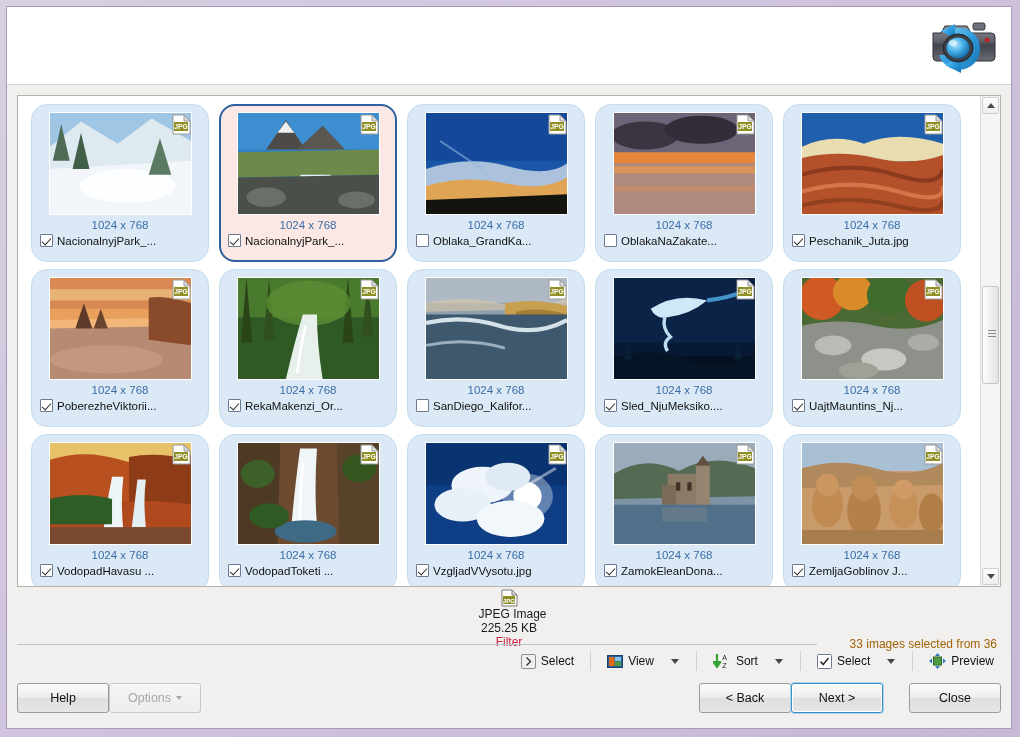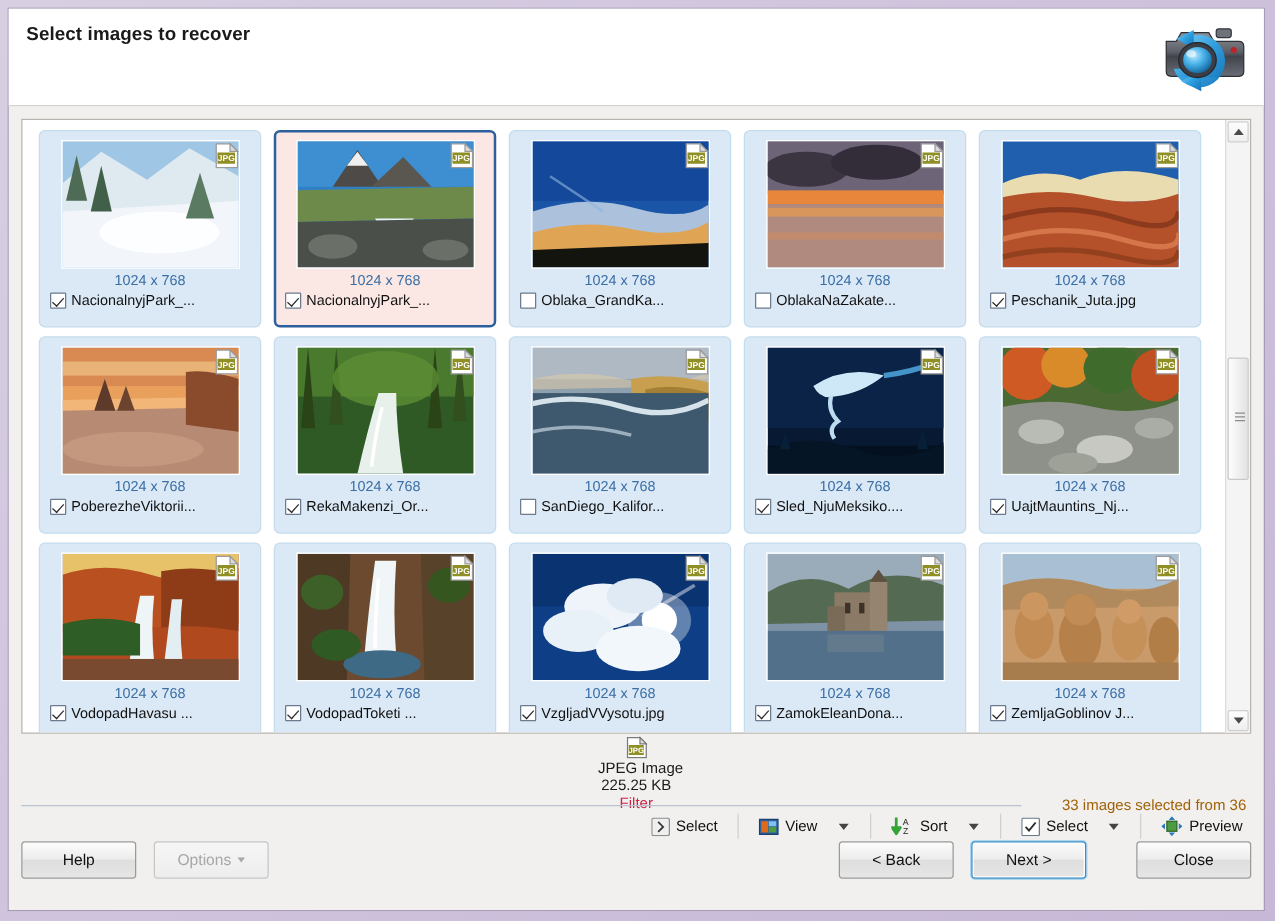--- a/index.html
+++ b/index.html
@@ -49,21 +49,21 @@
     position:absolute; left:0; top:0; right:20px; bottom:0;
     overflow:hidden; padding:8px 0 0 8px;
   }
   #thumb-grid {
     display:flex; flex-wrap:wrap;
   }
 
   
   .tile {
     width:178px; height:158px; margin:0 5px 7px 5px;
-    border:1px solid #c4dcec; border-radius:5px;
+    border:1px solid #c4dcec; border-radius:16px;
     background:#dbe9f6;
     position:relative; padding:7px 6px 0 6px;
     cursor:default;
   }
   .tile.selected {
     border:2px solid #2c5f9e; background:#fbe7e4;
     padding:6px 5px 0 5px;
   }
   .thumb-wrap {
     position:relative; width:100%; height:103px;
@@ -149,22 +149,22 @@
 
   
   #count-row {
     position:absolute; left:10px; right:14px; bottom:72px; height:24px;
     display:flex; align-items:center;
   }
   #count-rule { flex:1; height:1px; background:#b9c3cf; margin-right:14px; }
   #count-text { font-size:12px; color:#a16207; white-space:nowrap;margin-left:19px; }
 
   #buttonbar {
-    position:absolute; left:10px; right:10px; bottom:17px; height:46px;
-    display:flex; align-items:center; gap:14px;
+    position:absolute; left:10px; right:10px; bottom:7px; height:46px;
+    display:flex; align-items:center; gap:0;
   }
   .btn {
     height:30px; min-width:92px; padding:0 12px;
     font-family:"Liberation Sans", sans-serif; font-size:12.5px; color:#111;
     background:linear-gradient(#fcfcfc,#ececec 48%,#dedede 50%,#e6e6e6);
     border:1px solid #9a9a9a; border-radius:3px;
     display:flex; align-items:center; justify-content:center; gap:5px;
     cursor:default;
   }
   .btn.disabled { color:#a7a7a7; background:linear-gradient(#f6f6f6,#ededed); border-color:#c6c6c6;align-items:center; }
@@ -179,21 +179,20 @@
     border-top:4.5px solid currentColor;
   }
 </style>
 </head>
 <body>
 
 <div id="window-frame">
 <div id="window-inner">
 
   <div id="header">
-    <div id="page-title">Select images to recover</div>
     <div id="header-icon">
       <svg viewBox="0 0 82 66">
         <defs>
           <linearGradient id="camBody" x1="0" y1="0" x2="0" y2="1">
             <stop offset="0" stop-color="#8e9096"></stop>
                 <stop offset="0.45" stop-color="#5b5e66"></stop>
             <stop offset="0.55" stop-color="#41444b"></stop>
                 <stop offset="1" stop-color="#6a6d75"></stop>
           </linearGradient>
           <linearGradient id="arrowG" x1="0" y1="0" x2="1" y2="1">

